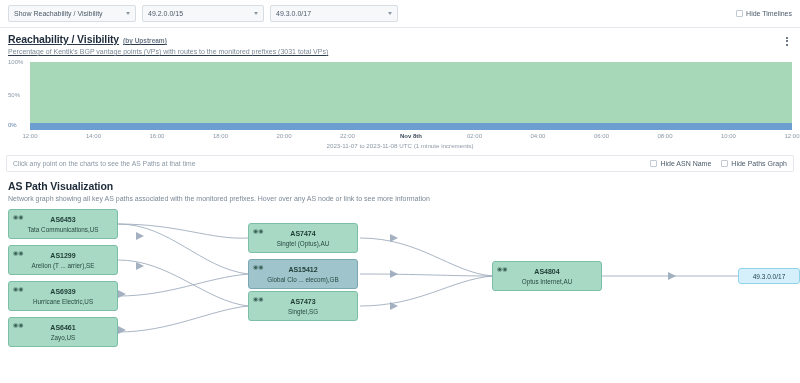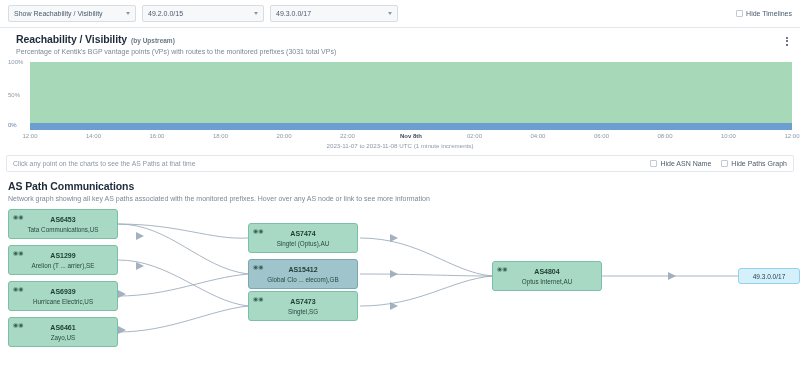--- a/index.html
+++ b/index.html
@@ -59,22 +59,23 @@
     width: 7px; height: 7px;
     border: 1px solid #c2cad3;
     border-radius: 1px;
     background: #fff;
     margin-right: 3px;
     flex: none;
   }
 
   
   .section {
-    padding: 5px 8px 0 16px;
+    padding: 5px 8px 0 8px;
     position: relative;
+    text-decoration: underline;
   }
   .sec-title-row { display: flex; align-items: baseline; }
   .sec-title {
     font-size: 10.5px;
     font-weight: bold;
     color: #1d2b3a;
     letter-spacing: -.1px;
   }
   .sec-sub-inline {
     font-size: 6.5px;
@@ -318,21 +319,21 @@
     <span class="chk"></span>
     <span>Hide ASN Name</span>
   </div>
   <div class="chk-wrap">
     <span class="chk"></span>
     <span>Hide Paths Graph</span>
   </div>
 </div>
 
 <div class="aspath-head">
-  <div class="sec-title">AS Path Communications</div>
+  <div class="sec-title">AS Path Visualization</div>
   <div class="sec-desc">Network graph showing all key AS paths associated with the monitored prefixes. Hover over any AS node or link to see more information</div>
 </div>
 
 <div class="graph">
   <svg class="links" viewBox="0 0 800 140">
 
     <path d="M118,18 C170,18 200,62 248,68"></path>
     <path d="M118,54 C170,54 205,95 248,100"></path>
     <path d="M118,90 C170,90 205,72 248,68"></path>
     <path d="M118,126 C170,126 210,104 248,100"></path>

